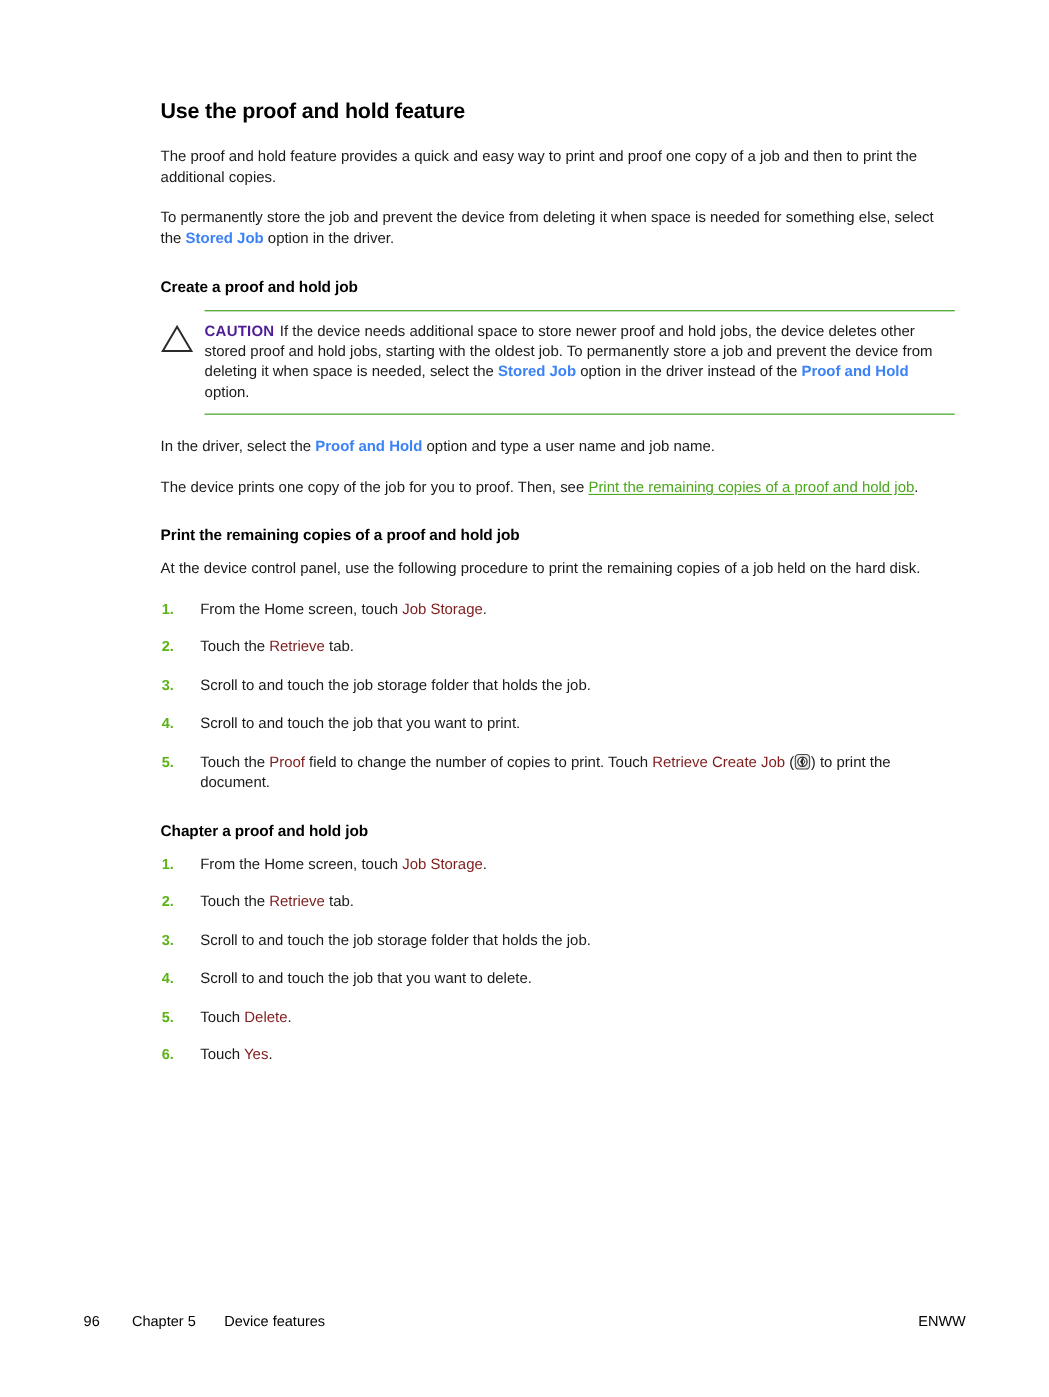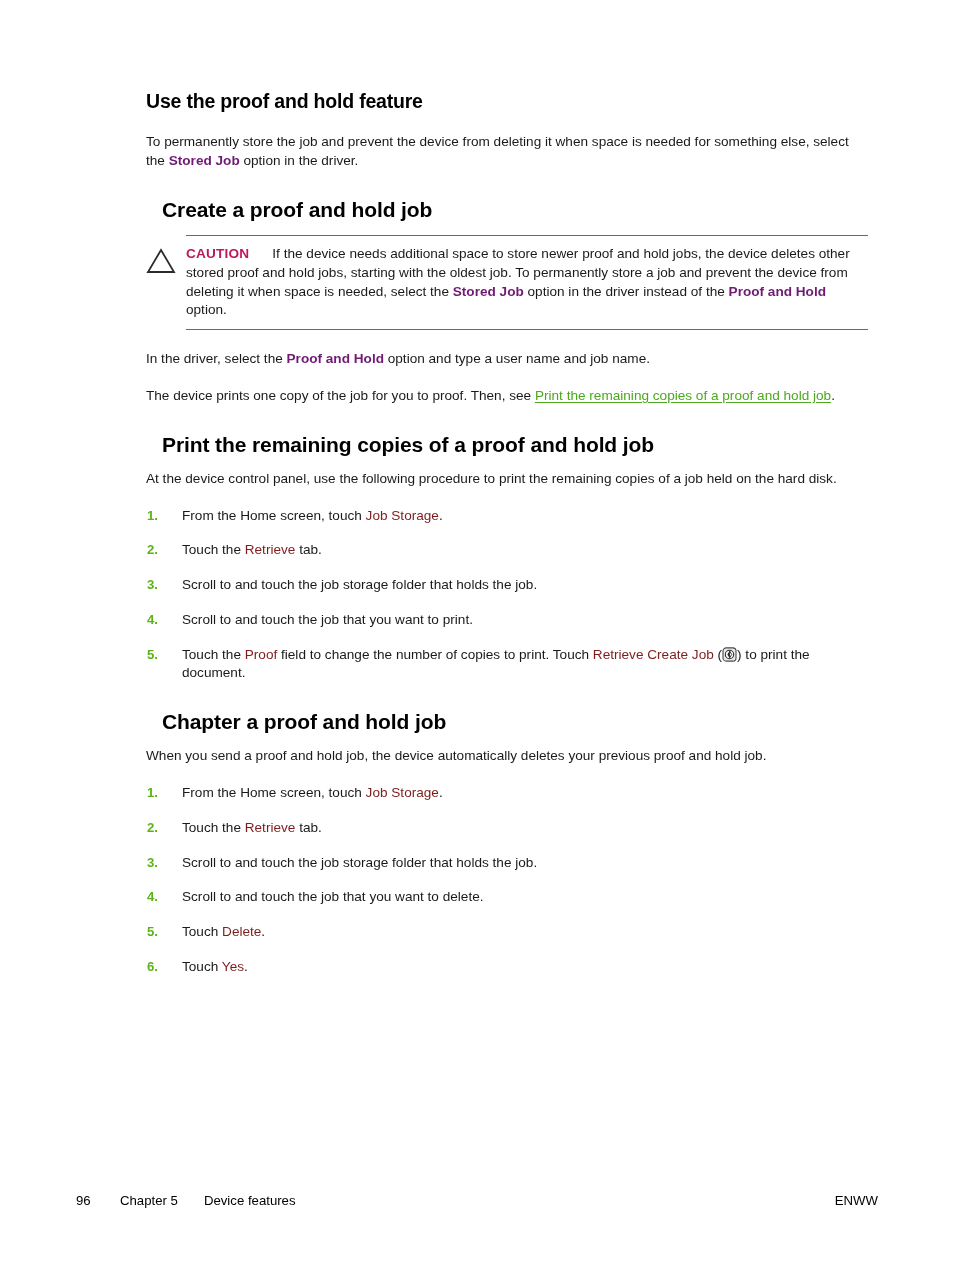--- a/index.html
+++ b/index.html
@@ -31,34 +31,34 @@
   }
   h1.doc-title {
     font-size: 19.5px;
     font-weight: bold;
     letter-spacing: -0.2px;
     margin: 0 0 20px 0;
     line-height: 1.2;
     color: #000;
   }
   h2.sub-title {
-    font-size: 21px;
+    font-size: 14px;
     font-weight: bold;
     letter-spacing: -0.1px;
-    margin: 26px 0 12px 16px;
+    margin: 26px 0 12px 0;
     line-height: 1.25;
     color: #000;
   }
   p.body {
     font-size: 13.6px;
     line-height: 1.38;
     margin: 0 0 18px 0;
     color: #1a1a1a;
   }
-  b, strong { font-weight: bold; color: #701a75; }
+  b, strong { font-weight: bold; color: #3b82f6; }
 
   a.xref {
     color: #4CA81E;
     text-decoration: underline;
     text-underline-offset: 2px;
   }
   .ui-term { color: #7f1d1d; }
 
   
   .admonition {
@@ -82,24 +82,24 @@
     padding-top: 3px;
   }
   .adm-icon svg { display: block; }
   .adm-text {
     flex: 1 1 auto;
     font-size: 13.6px;
     line-height: 1.38;
     color: #1a1a1a;
   }
   .adm-label {
-    color: #be185d;
+    color: #4c1d95;
     font-weight: bold;
     letter-spacing: 0.2px;
-    margin-right: 23px;
+    margin-right: 5px;
   }
 
   
   ol.steps {
     list-style: none;
     margin: 0 0 6px 0;
     padding: 0;
   }
   ol.steps > li {
     position: relative;
@@ -148,20 +148,21 @@
 </style>
 </head>
 <body>
 
 <div class="page">
 
   <div class="content">
 
     <h1 class="doc-title">Use the proof and hold feature</h1>
 
+    <p class="body">The proof and hold feature provides a quick and easy way to print and proof one copy of a job and then to print the additional copies.</p>
 
     <p class="body"><span>To permanently store the job and prevent the device from deleting it when space is needed for something else, select the </span><b>Stored Job</b><span> option in the driver.</span></p>
 
     <h2 class="sub-title">Create a proof and hold job</h2>
 
     <div class="admonition">
       <div class="rule"></div>
       <div class="adm-body">
         <div class="adm-icon">
           <svg width="30" height="26" viewBox="0 0 30 26" aria-hidden="true">
@@ -199,21 +200,20 @@
               <rect x="1" y="0.9" width="13" height="13.2" rx="3.2" ry="3.2" fill="#e8e8e8" stroke="#4a4a4a" stroke-width="1.1"></rect>
               <circle cx="7.5" cy="7.5" r="4.2" fill="#ffffff" stroke="#2b2b2b" stroke-width="1.1"></circle>
               <path d="M7.5 3.9 L9.7 7.5 L7.5 11.1 Z" fill="#ffffff" stroke="#2b2b2b" stroke-width="0.9" stroke-linejoin="miter"></path>
               <path d="M7.5 3.9 L5.3 7.5 L7.5 11.1 Z" fill="#2b2b2b"></path>
             </svg></span><span>) to</span><span> print the document.</span>
       </li>
     </ol>
 
     <h2 class="sub-title">Chapter a proof and hold job</h2>
 
-    <p class="body">When you send a proof and hold job, the device automatically deletes your previous proof and hold job.</p>
 
     <ol class="steps">
       <li>
         <span class="num">1.</span><span>From the Home screen, touch </span><span class="ui-term">Job Storage</span><span>.</span>
       </li>
       <li>
         <span class="num">2.</span><span>Touch the </span><span class="ui-term">Retrieve</span><span> tab.</span>
       </li>
       <li>
         <span class="num">3.</span><span>Scroll to and touch the job storage folder that holds the job.</span>

